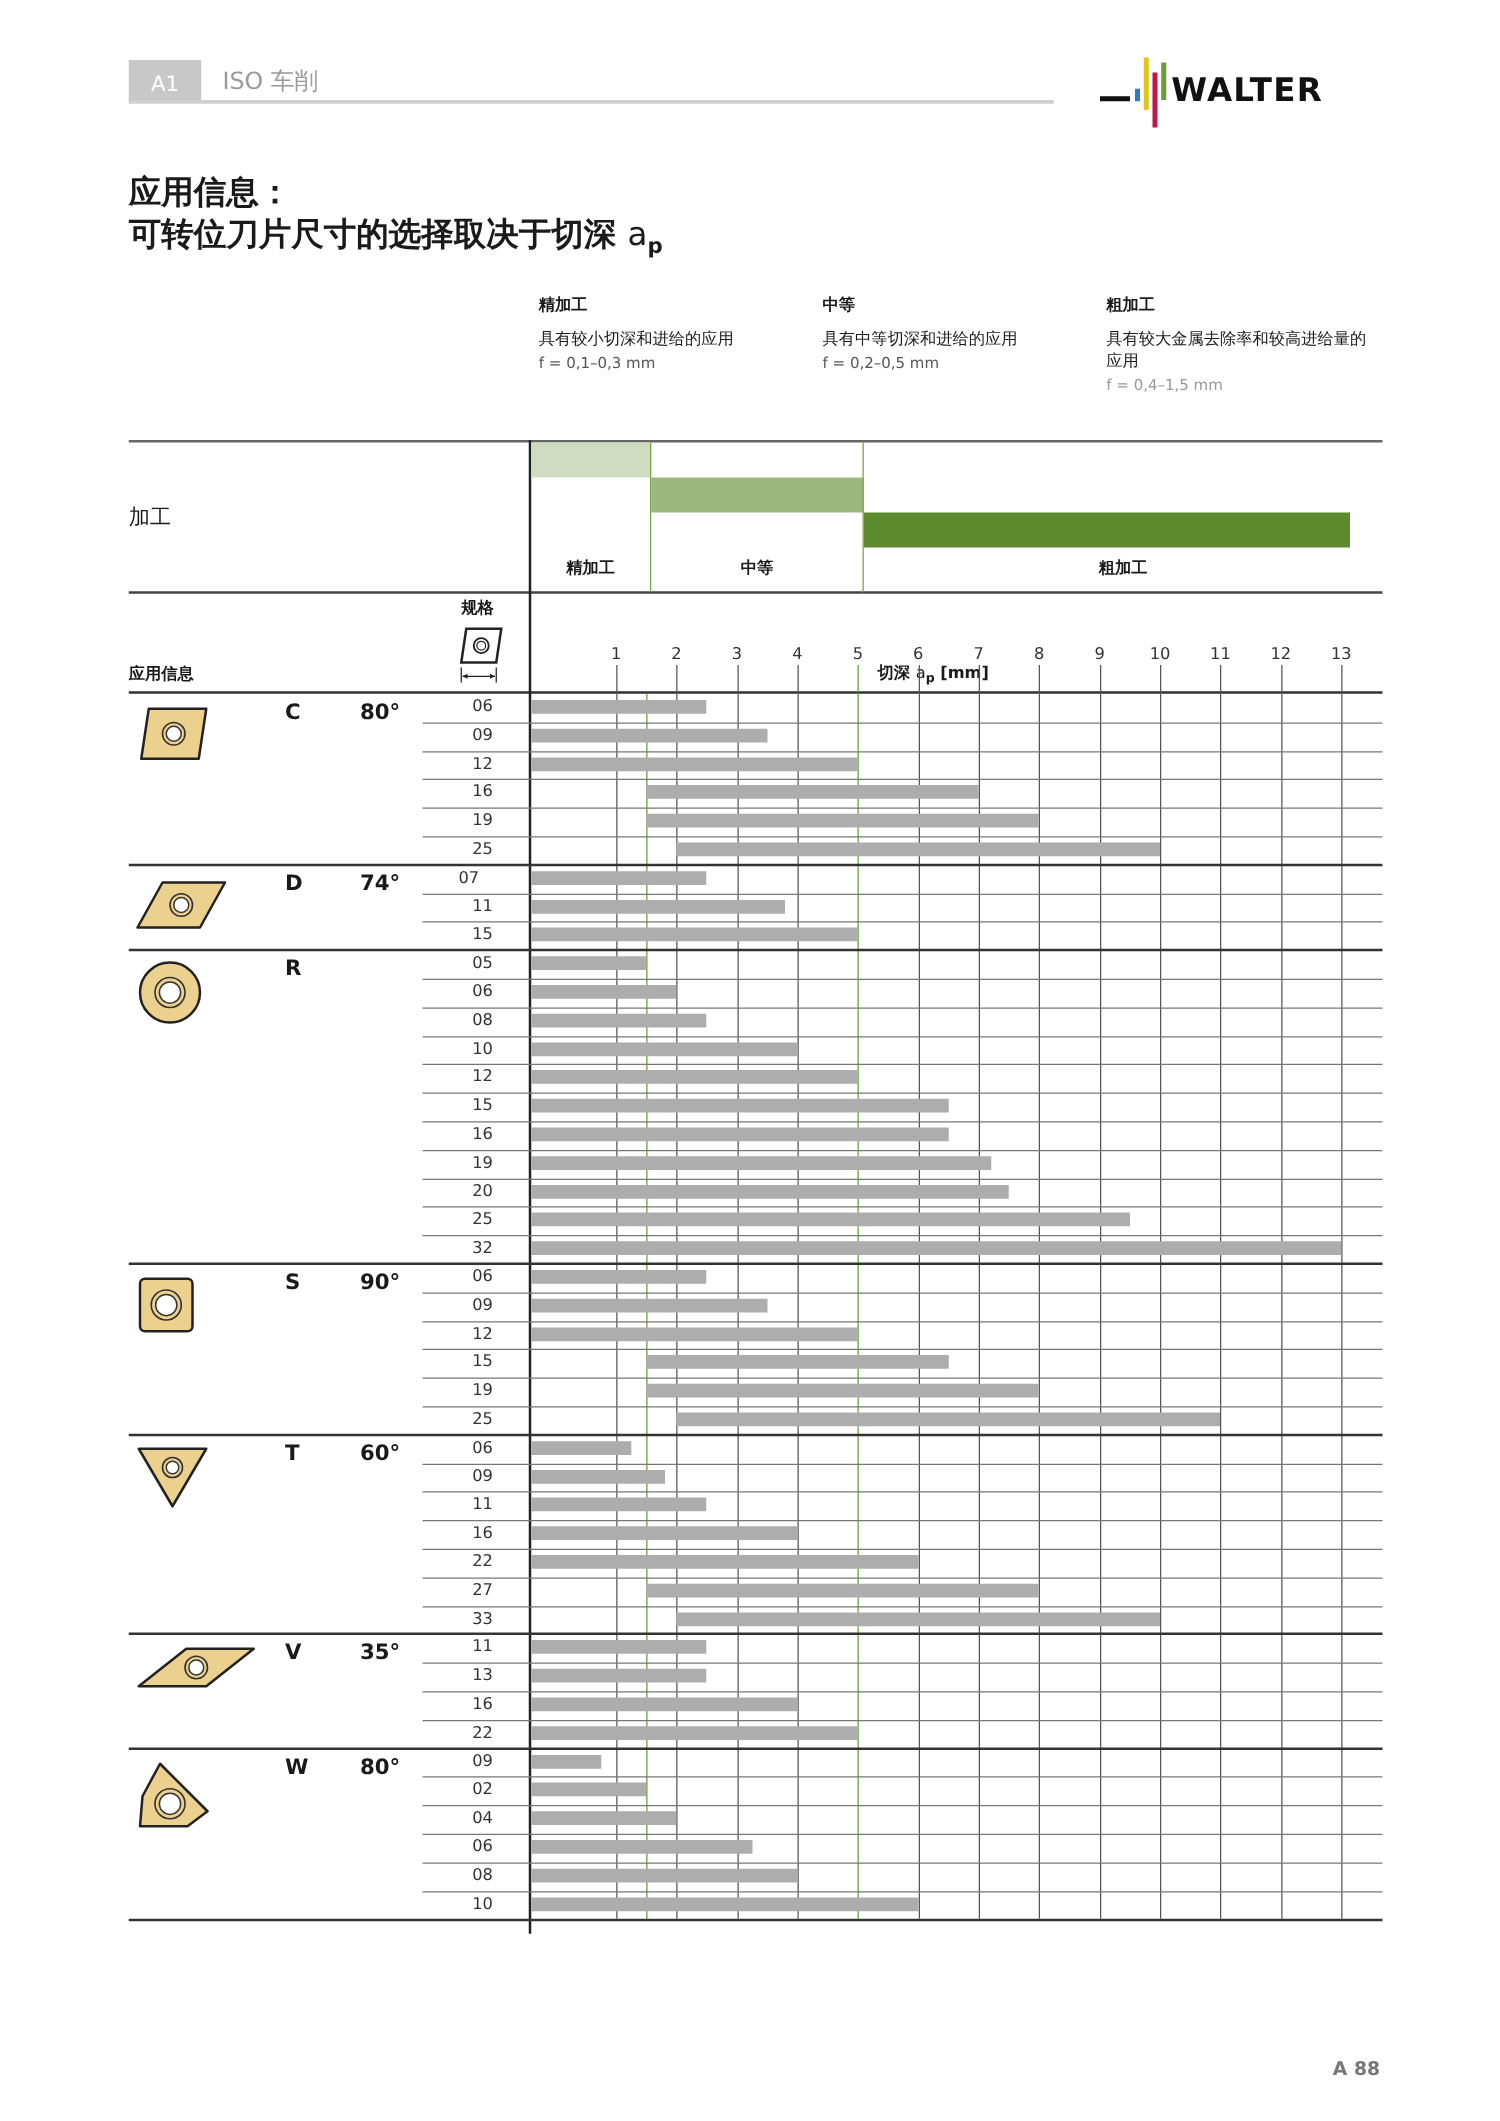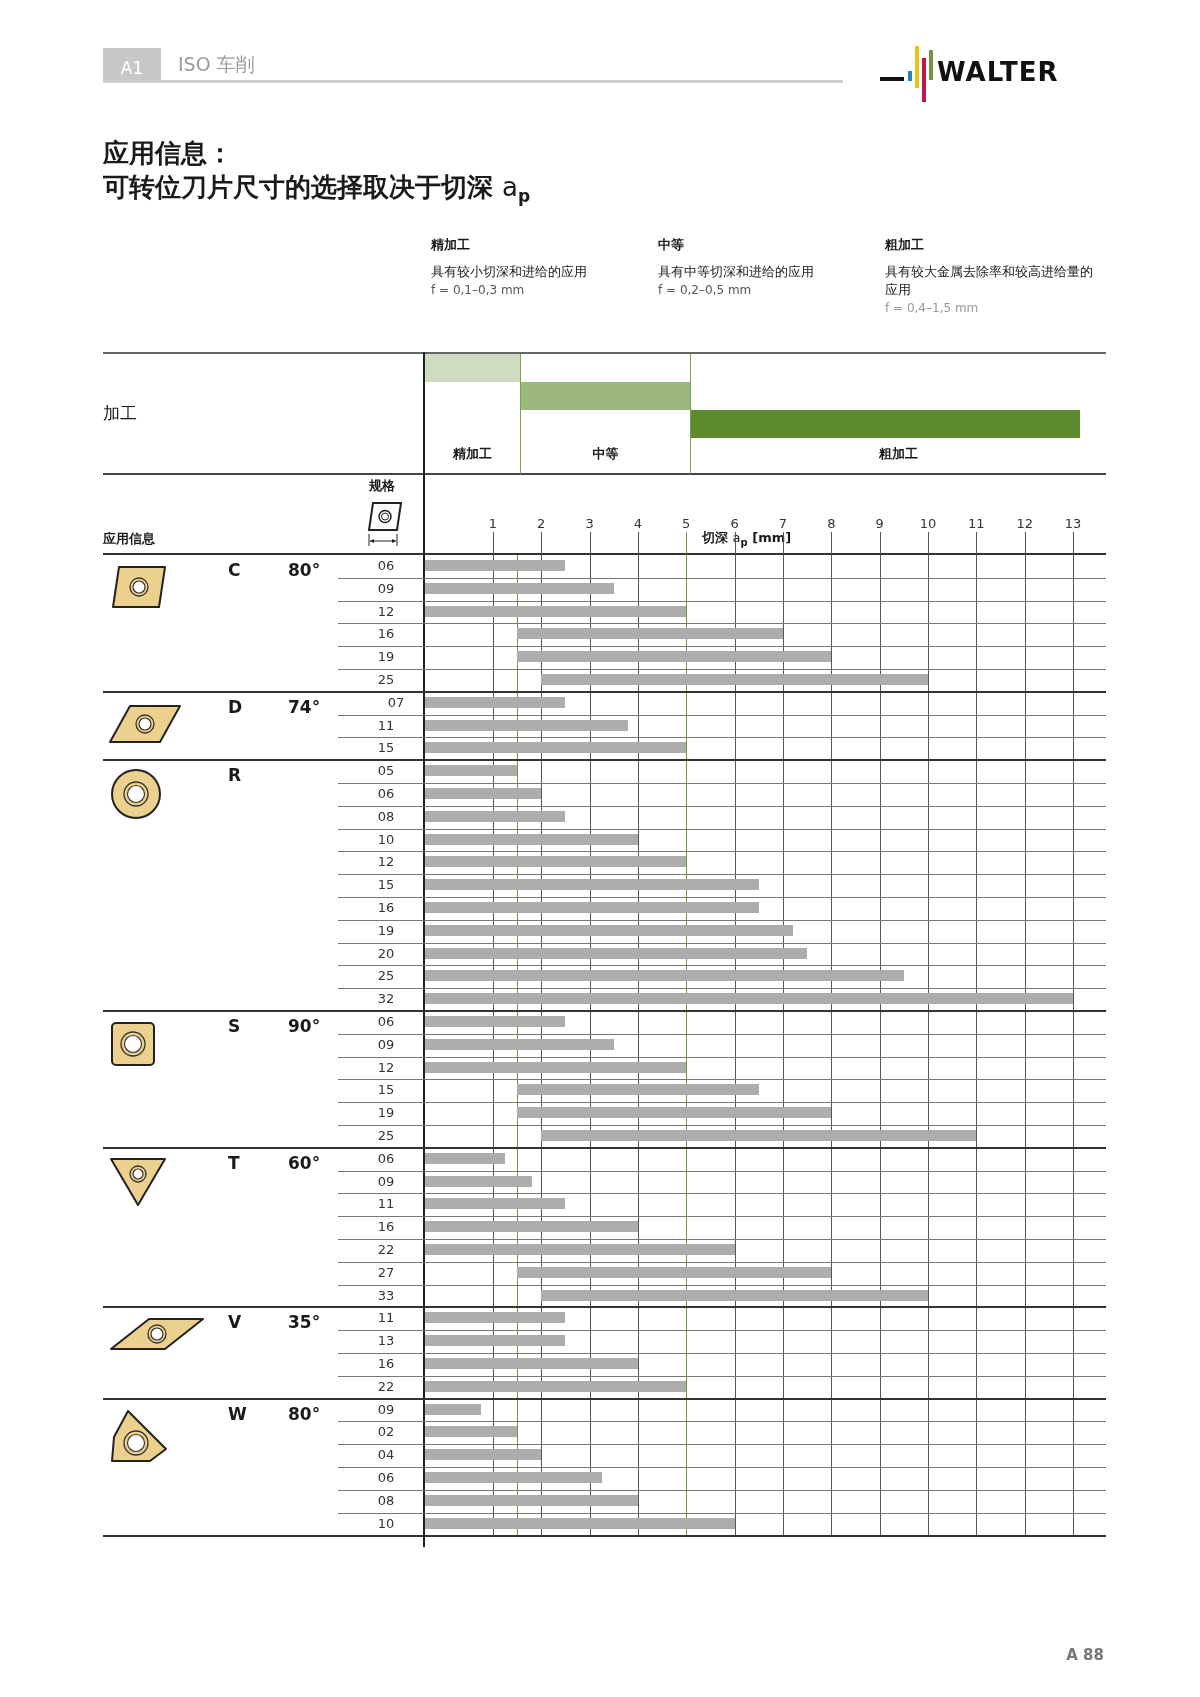--- a/index.html
+++ b/index.html
@@ -173,21 +173,21 @@
     <div class="row-size" style="left:356px; top:672px;">25</div>
     <div class="bar" style="left:541.2px; top:674px; width:386.79999999999995px;"></div>
     <div class="hline" style="left:103px; top:690.8px; width:1003px; height:2px; background:#333;"></div>
     <div class="shape-icon" style="left: 108px; top: 701.8px;"><svg width="75" height="45">
         <polygon points="22,4 72,4 52,40 2,40" fill="#ecd08e" stroke="#222" stroke-width="2" stroke-linejoin="round"></polygon>
         <circle cx="37" cy="22" r="9" fill="none" stroke="#333" stroke-width="1.3"></circle>
         <circle cx="37" cy="22" r="6" fill="#fff" stroke="#333" stroke-width="1.2"></circle>
       </svg></div>
     <div class="group-letter" style="left:228px; top:696.8px;">D</div>
     <div class="group-angle" style="left:288px; top:696.8px;">74°</div>
-    <div class="row-size" style="left:366px; top:695px;">07</div>
+    <div class="row-size" style="left:345px; top:695px;">07</div>
     <div class="bar" style="left:425px; top:697px; width:140.375px;"></div>
     <div class="hline" style="left:338px; top:715px; width:768px; height:1px; background:#777;"></div>
     <div class="row-size" style="left:356px; top:718px;">11</div>
     <div class="bar" style="left:425px; top:720px; width:203.23000000000002px;"></div>
     <div class="hline" style="left:338px; top:737px; width:768px; height:1px; background:#777;"></div>
     <div class="row-size" style="left:356px; top:740px;">15</div>
     <div class="bar" style="left:425px; top:742px; width:261.25px;"></div>
     <div class="hline" style="left:103px; top:759.2px; width:1003px; height:2px; background:#333;"></div>
     <div class="shape-icon" style="left: 108px; top: 766.2px;"><svg width="56" height="56">
         <circle cx="28" cy="28" r="24" fill="#ecd08e" stroke="#222" stroke-width="2"></circle>

